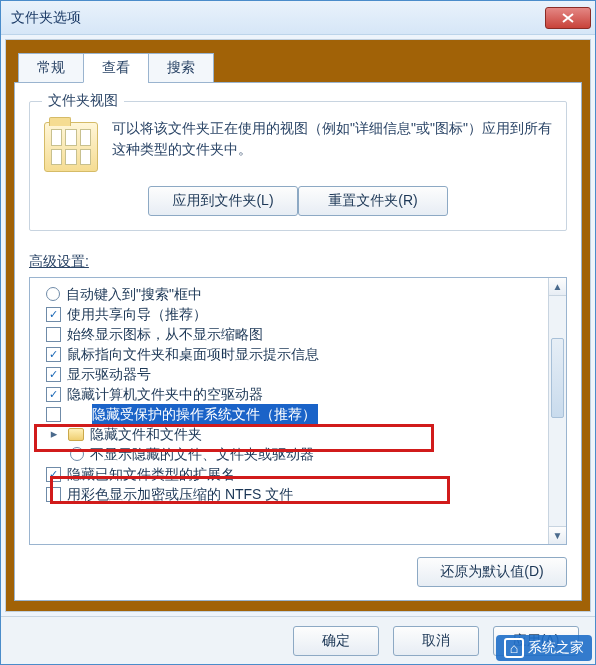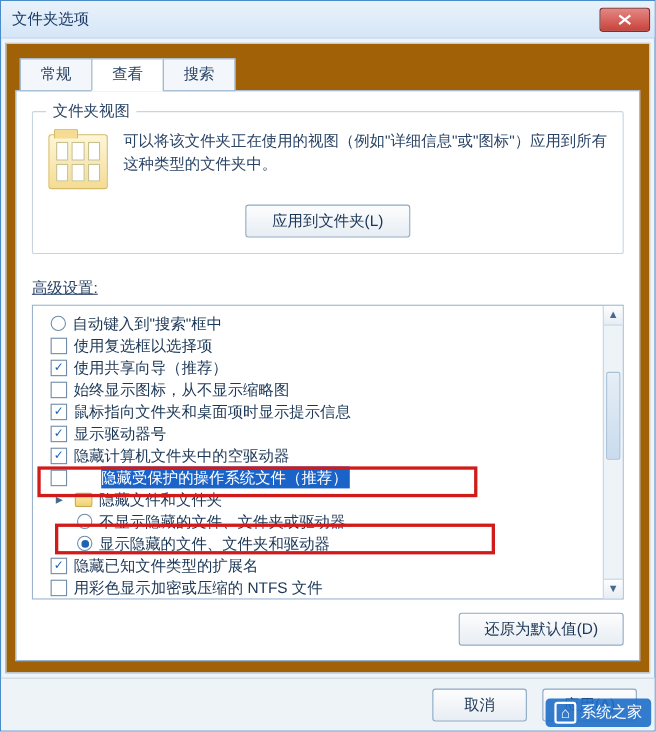--- a/index.html
+++ b/index.html
@@ -81,34 +81,31 @@
                   <span></span>
                   <span></span>
                   <span></span>
                   <span></span>
                 </div>
           </div>
           <div class="groupdesc">可以将该文件夹正在使用的视图（例如"详细信息"或"图标"）应用到所有这种类型的文件夹中。</div>
         </div>
         <div class="groupbtns">
           <button class="btn">应用到文件夹(L)</button>
+          <button class="btn">重置文件夹(R)</button>
         </div>
       </div>
 
       <div class="advlabel">高级设置:</div>
 
       <div class="listwrap">
         <div class="listinner" id="listinner">
               <div class="item lvl1">
                 <span class="rd"></span>
                 <span>自动键入到"搜索"框中</span>
-              </div>
-              <div class="item lvl1">
-                <span class="ck"></span>
-                <span>使用复选框以选择项</span>
               </div>
               <div class="item lvl1">
                 <span class="ck checked"></span>
                 <span>使用共享向导（推荐）</span>
               </div>
               <div class="item lvl1">
                 <span class="ck"></span>
                 <span>始终显示图标，从不显示缩略图</span>
               </div>
               <div class="item lvl1">
@@ -129,24 +126,20 @@
               </div>
               <div class="item lvl1">
                 <span class="fgicon">▸</span>
                 <span class="fficon" style="width:16px;height:13px;background:linear-gradient(#fff0b8,#efcf72);border:1px solid #caa84a;border-radius:2px;flex:none;"></span>
                 <span>隐藏文件和文件夹</span>
               </div>
               <div class="item lvl2">
                 <span class="rd"></span>
                 <span>不显示隐藏的文件、文件夹或驱动器</span>
               </div>
-              <div class="item lvl2">
-                <span class="rd checked"></span>
-                <span>显示隐藏的文件、文件夹和驱动器</span>
-              </div>
               <div class="item lvl1">
                 <span class="ck checked"></span>
                 <span>隐藏已知文件类型的扩展名</span>
               </div>
               <div class="item lvl1">
                 <span class="ck"></span>
                 <span>用彩色显示加密或压缩的 NTFS 文件</span>
               </div>
             </div>
         <div class="scrollbar">
@@ -158,20 +151,21 @@
         <div class="redbox" style="left:20px; top:198px; width:400px; height:28px;"></div>
       </div>
 
       <div class="footerbtns">
         <button class="btn">还原为默认值(D)</button>
       </div>
     </div>
   </div>
 
   <div class="dlgbtns">
+    <button class="btn">确定</button>
     <button class="btn">取消</button>
     <button class="btn">应用(A)</button>
   </div>
 </div>
 
 <div class="watermark">
   <span class="logo">⌂</span>
   <span>系统之家</span>
 </div>
 </div>

